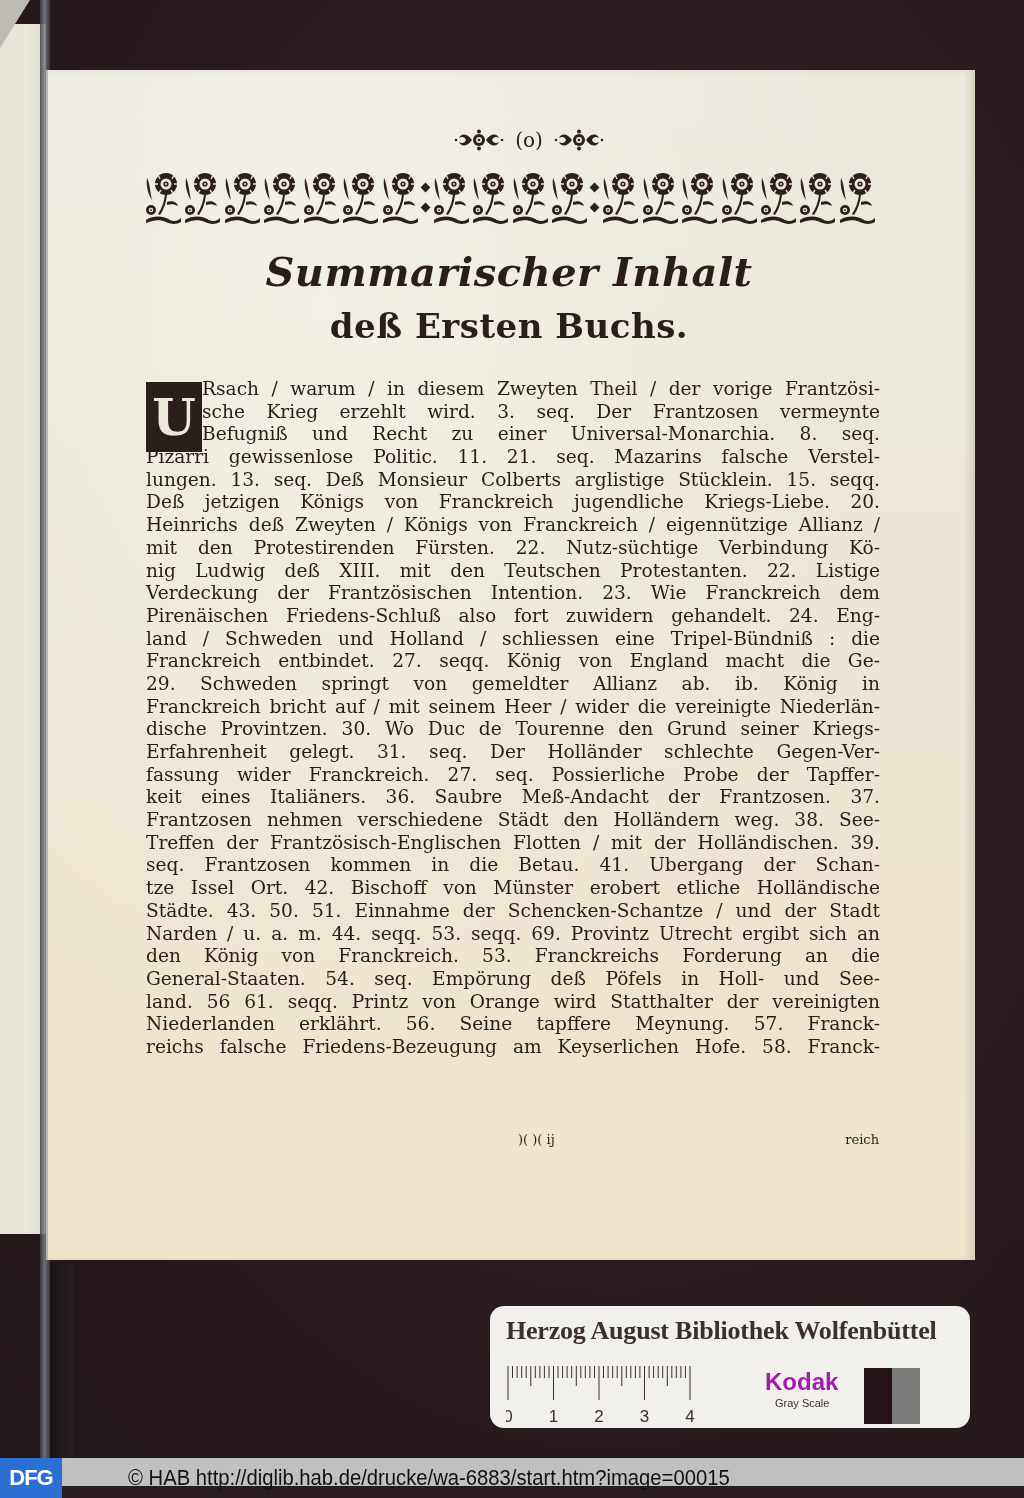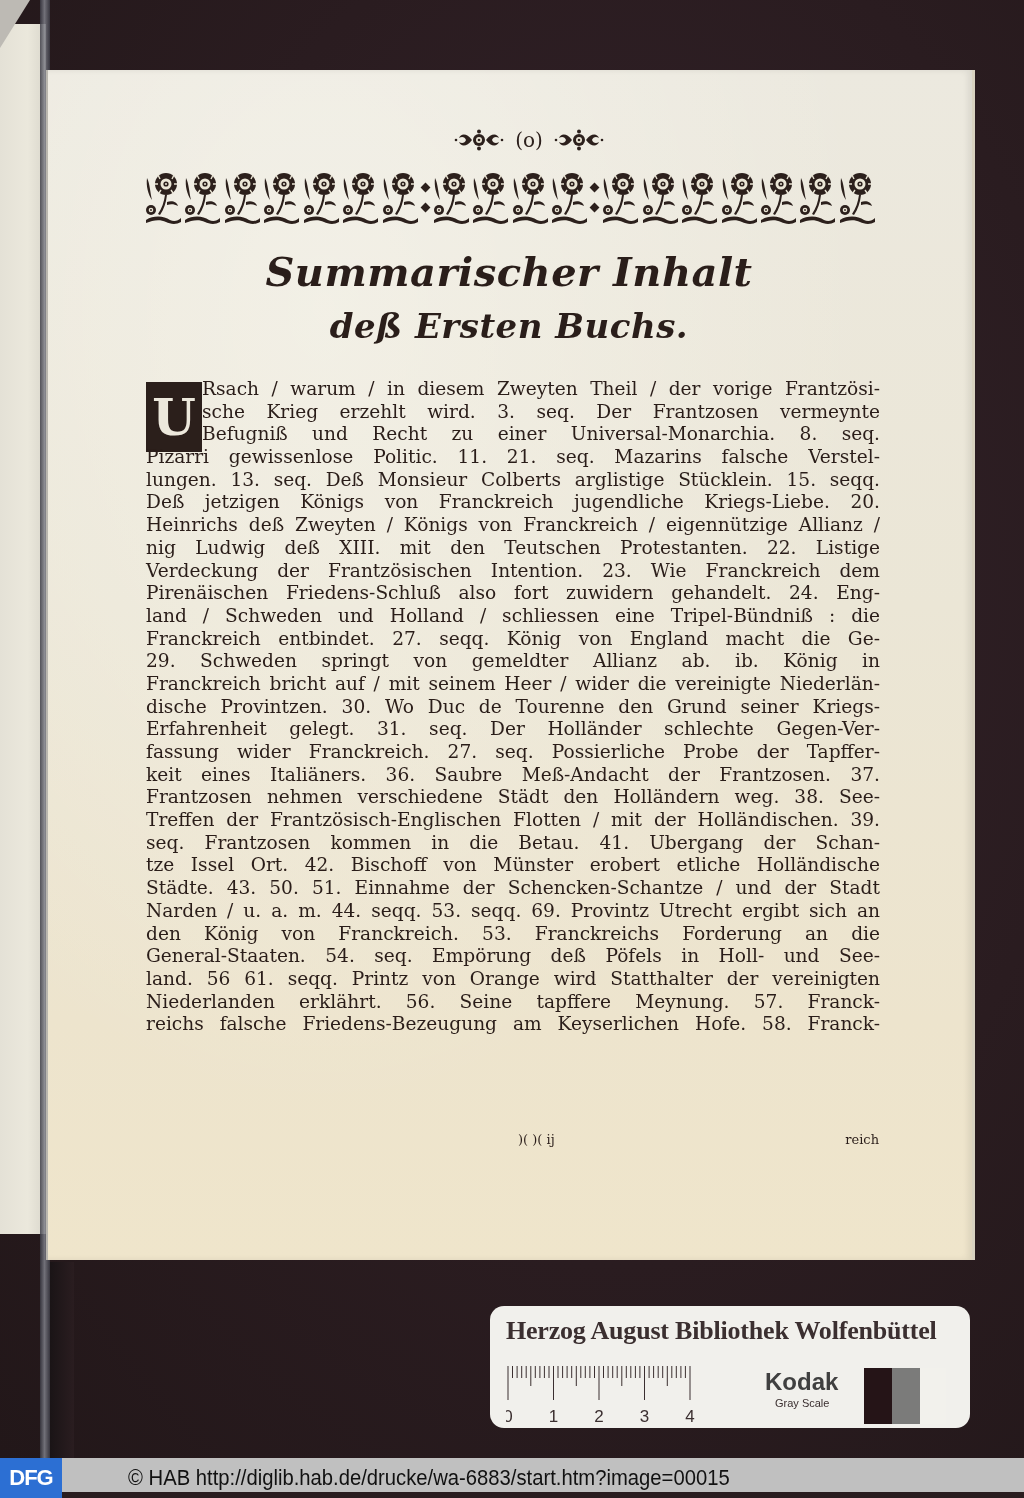--- a/index.html
+++ b/index.html
@@ -60,21 +60,21 @@
   .flower { width:38px; height:54px; }
   .sep { width:10px; height:40px; display:flex; flex-direction:column; justify-content:space-around; align-items:center; }
   .sep span { width:7px; height:7px; background:#2c201c; transform:rotate(45deg); display:block; }
 
   .title {
     position:absolute; left:0; width:926px; text-align:center;
     font-family:"DejaVu Serif", serif; font-weight:bold; color:#2a1e1a;
     letter-spacing:0.5px;
   }
   .title-1 { top:178px; font-size:40px; font-style:italic; }
-  .title-2 { top:236px; font-size:34px; font-style:italic; }
+  .title-2 { top:236px; font-size:34px; }
 
   .body-text {
     position:absolute; left:100px; top:308px; width:734px;
     font-family:"DejaVu Serif", serif; font-size:18.6px; line-height:22.7px;
     color:#2a1d19; text-align:justify;
   }
   .line { display:block; white-space:nowrap; text-align:justify; text-align-last:justify; height:22.7px; overflow:visible; }
   .line.indent { padding-left:56px; }
 
   .dropcap {
@@ -98,34 +98,34 @@
     background:#f1f0ec; border-radius:14px;
   }
   .card-title {
     position:absolute; left:16px; top:10px; width:460px;
     font-family:"Liberation Serif", serif; font-weight:bold; font-size:26px; color:#3b2f30;
     white-space:nowrap; letter-spacing:-0.2px;
   }
   .ruler { position:absolute; left:16px; top:56px; width:242px; height:62px; }
   .kodak-logo {
     position:absolute; left:275px; top:62px; font-family:"Liberation Sans", sans-serif;
-    font-weight:bold; font-size:24px; color:#404040;
+    font-weight:bold; font-size:24px; color:#a21caf;
   }
   .kodak-sub {
     position:absolute; left:285px; top:91px; font-family:"Liberation Sans", sans-serif;
     font-size:11px; color:#3b2f30;
   }
   .swatch { position:absolute; top:62px; height:56px; }
   .sw1 { left:374px; width:28px; background:#251417; }
   .sw2 { left:402px; width:28px; background:#7b7b7a; }
   .sw3 { left:430px; width:26px; background:#f2f1ec; }
 
   
   .footer {
-    position:absolute; left:0; top:1458px; width:1024px; height:34px;
+    position:absolute; left:0; top:1458px; width:1024px; height:28px;
     background:#c0c0c0;
   }
   .dfg-logo {
     position:absolute; left:0; top:0; width:62px; height:40px;
     background:#2c6fd3; color:#ffffff;
     font-family:"Liberation Sans", sans-serif; font-weight:bold; font-size:22px;
     display:flex; align-items:center; justify-content:center; letter-spacing:-1px;
   }
   .footer-credit {
     position:absolute; left:128px; top:7px;
@@ -480,20 +480,21 @@
   <div class="dropcap">U</div>
 
   <div class="body-text" id="body">
       <span class="line indent">Rsach / warum / in diesem Zweyten Theil / der vorige Frantzösi-</span>
       <span class="line indent">sche Krieg erzehlt wird. 3. seq.     Der Frantzosen vermeynte</span>
       <span class="line indent">Befugniß und Recht zu einer Universal-Monarchia. 8. seq.</span>
       <span class="line">Pizarri gewissenlose Politic. 11. 21. seq.     Mazarins falsche Verstel-</span>
       <span class="line">lungen. 13. seq.     Deß Monsieur Colberts arglistige Stücklein. 15. seqq.</span>
       <span class="line">Deß jetzigen Königs von Franckreich jugendliche Kriegs-Liebe. 20.</span>
       <span class="line">Heinrichs deß Zweyten / Königs von Franckreich / eigennützige Allianz /</span>
+      <span class="line">mit den Protestirenden Fürsten. 22.     Nutz-süchtige Verbindung Kö-</span>
       <span class="line">nig Ludwig deß XIII. mit den Teutschen Protestanten. 22.     Listige</span>
       <span class="line">Verdeckung der Frantzösischen Intention. 23.     Wie Franckreich dem</span>
       <span class="line">Pirenäischen Friedens-Schluß also fort zuwidern gehandelt. 24.     Eng-</span>
       <span class="line">land / Schweden und Holland / schliessen eine Tripel-Bündniß : die</span>
       <span class="line">Franckreich entbindet. 27. seqq.     König von England macht die Ge-</span>
       <span class="line">29.     Schweden springt von gemeldter Allianz ab. ib.     König in</span>
       <span class="line">Franckreich bricht auf / mit seinem Heer / wider die vereinigte Niederlän-</span>
       <span class="line">dische Provintzen. 30.     Wo Duc de Tourenne den Grund seiner Kriegs-</span>
       <span class="line">Erfahrenheit gelegt. 31. seq.     Der Holländer schlechte Gegen-Ver-</span>
       <span class="line">fassung wider Franckreich. 27. seq.     Possierliche Probe der Tapffer-</span>

